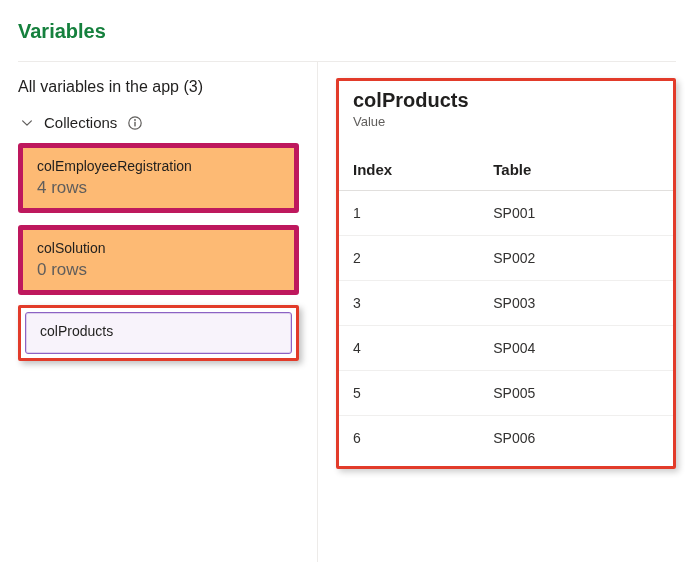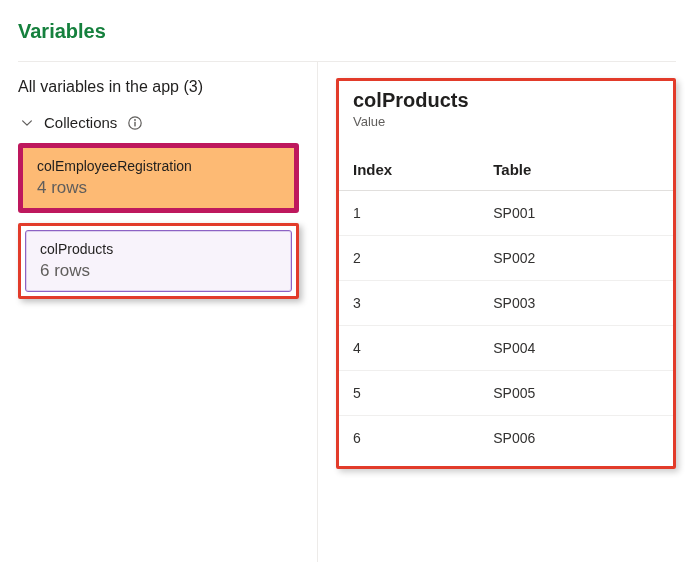--- a/index.html
+++ b/index.html
@@ -158,25 +158,28 @@
               <rect x="7.3" y="6.8" width="1.4" height="4.6" fill="#605e5c"></rect>
             </svg>
         </span>
       </div>
 
       <div class="card">
         <div class="card-title">colEmployeeRegistration</div>
         <div class="card-sub">4 rows</div>
       </div>
 
+      <div class="card">
+        <div class="card-title">colSolution</div>
+        <div class="card-sub">0 rows</div>
+      </div>
 
       <div class="highlight-box">
         <div class="card selected" style="margin-bottom:0;">
           <div class="card-title">colProducts</div>
-          <div class="card-sub">6 rows</div>
         </div>
       </div>
     </div>
 
     <div class="right">
       <div class="detail-panel">
         <div class="detail-title">colProducts</div>
         <div class="detail-type">Value</div>
         <table class="data">
           <thead>

